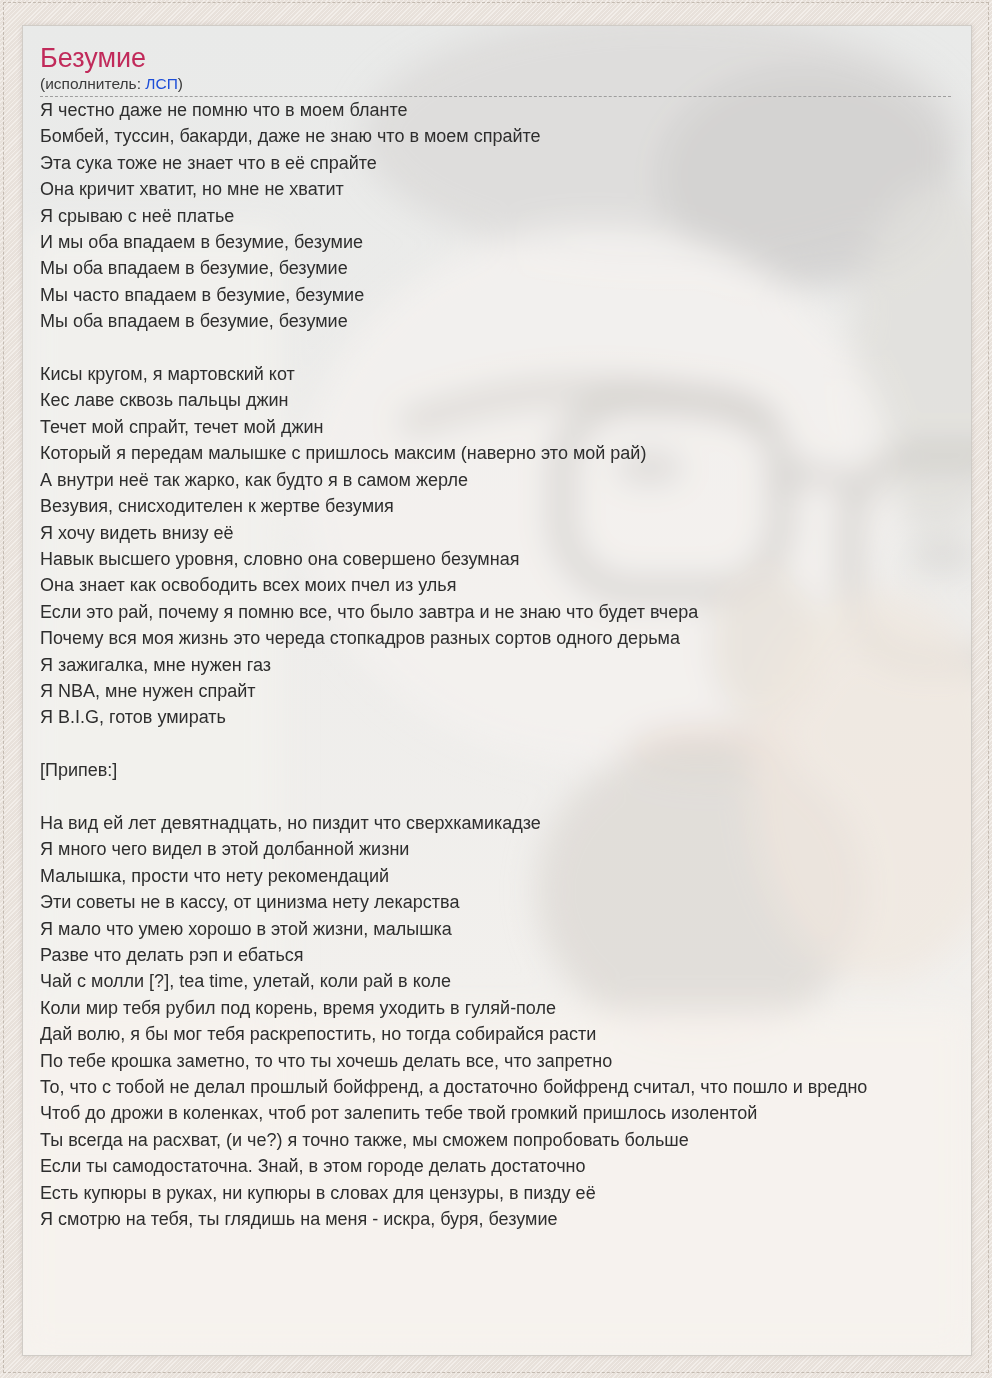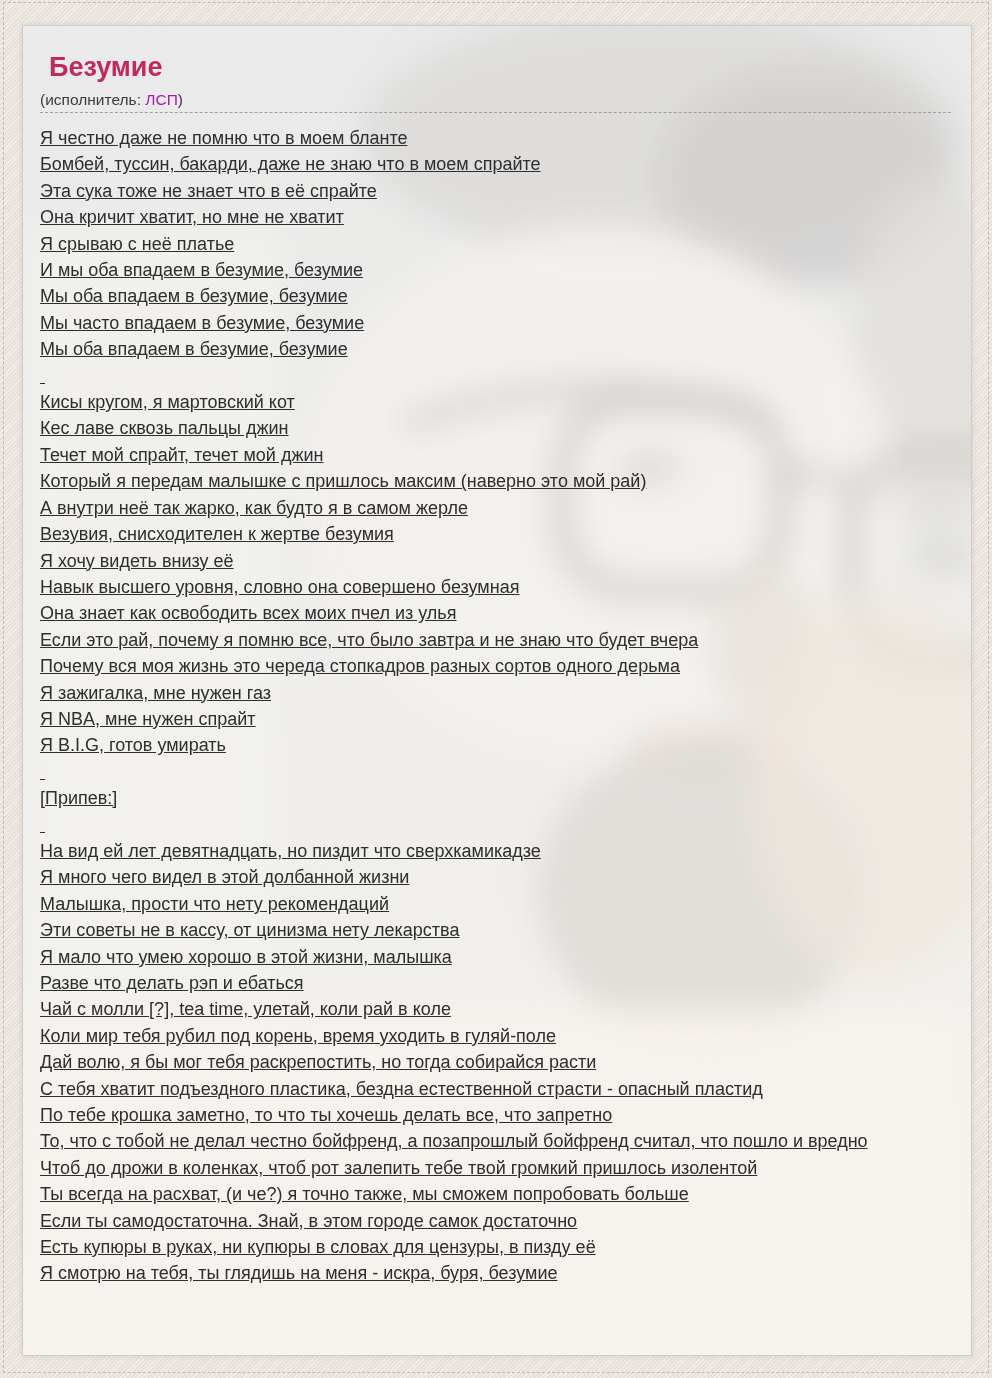--- a/index.html
+++ b/index.html
@@ -30,50 +30,49 @@
     box-shadow: 0 0 5px rgba(110, 95, 85, 0.18);
     overflow: hidden;
   }
   .card svg { display: block; width: 100%; height: 100%; }
   .content {
     position: absolute;
     left: 40px; top: 44px;
     width: 952px;
   }
   .title {
-    margin: 9px;
+    margin: 0;
     font-size: 27px;
     line-height: 28px;
-    font-weight: 700;
+    font-weight: 400;
     color: #c12a5a;
   }
   .artist {
     margin-top: 2px;
     font-size: 15.5px;
     line-height: 19px;
     color: #3a3a3a;
   }
   .artist-link {
-    color: #a21caf;
+    color: #1d4ed8;
     text-decoration: none;
     cursor: pointer;
     margin-top: 37px;
   }
   .separator {
     margin-top: 3px;
     width: 911px;
     height: 0;
     border-bottom: 1px dashed #9e9e9e;
   }
   .lyrics {
-    margin-top: 12px;
+    margin-top: 0;
     font-size: 18px;
     line-height: 26.4px;
     color: #2e2e2e;
-    text-decoration: underline;
   }
   .lyric-line {
     white-space: pre;
   }
 </style>
 </head>
 <body>
 
 <div class="page-frame"></div>
 
@@ -145,22 +144,21 @@
       <div class="lyric-line">&nbsp;</div>
       <div class="lyric-line">На вид ей лет девятнадцать, но пиздит что сверхкамикадзе</div>
       <div class="lyric-line">Я много чего видел в этой долбанной жизни</div>
       <div class="lyric-line">Малышка, прости что нету рекомендаций</div>
       <div class="lyric-line">Эти советы не в кассу, от цинизма нету лекарства</div>
       <div class="lyric-line">Я мало что умею хорошо в этой жизни, малышка</div>
       <div class="lyric-line">Разве что делать рэп и ебаться</div>
       <div class="lyric-line">Чай с молли [?], tea time, улетай, коли рай в коле</div>
       <div class="lyric-line">Коли мир тебя рубил под корень, время уходить в гуляй-поле</div>
       <div class="lyric-line">Дай волю, я бы мог тебя раскрепостить, но тогда собирайся расти</div>
-      <div class="lyric-line">С тебя хватит подъездного пластика, бездна естественной страсти - опасный пластид</div>
       <div class="lyric-line">По тебе крошка заметно, то что ты хочешь делать все, что запретно</div>
-      <div class="lyric-line">То, что с тобой не делал честно бойфренд, а позапрошлый бойфренд считал, что пошло и вредно</div>
+      <div class="lyric-line">То, что с тобой не делал прошлый бойфренд, а достаточно бойфренд считал, что пошло и вредно</div>
       <div class="lyric-line">Чтоб до дрожи в коленках, чтоб рот залепить тебе твой громкий пришлось изолентой</div>
       <div class="lyric-line">Ты всегда на расхват, (и че?) я точно также, мы сможем попробовать больше</div>
-      <div class="lyric-line">Если ты самодостаточна. Знай, в этом городе самок достаточно</div>
+      <div class="lyric-line">Если ты самодостаточна. Знай, в этом городе делать достаточно</div>
       <div class="lyric-line">Есть купюры в руках, ни купюры в словах для цензуры, в пизду её</div>
       <div class="lyric-line">Я смотрю на тебя, ты глядишь на меня - искра, буря, безумие</div>
     </div>
 </div>
 
 </body></html>

